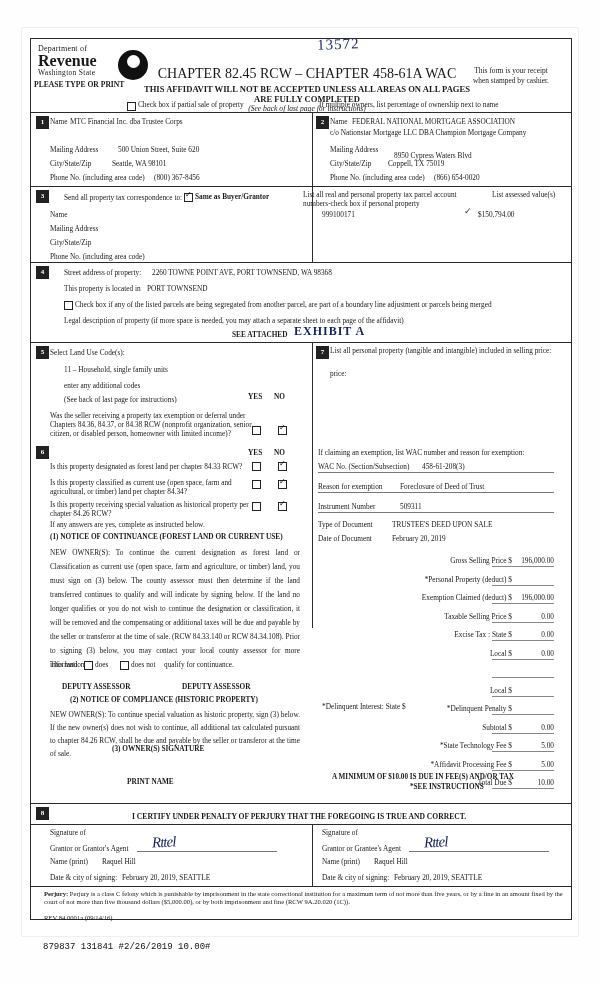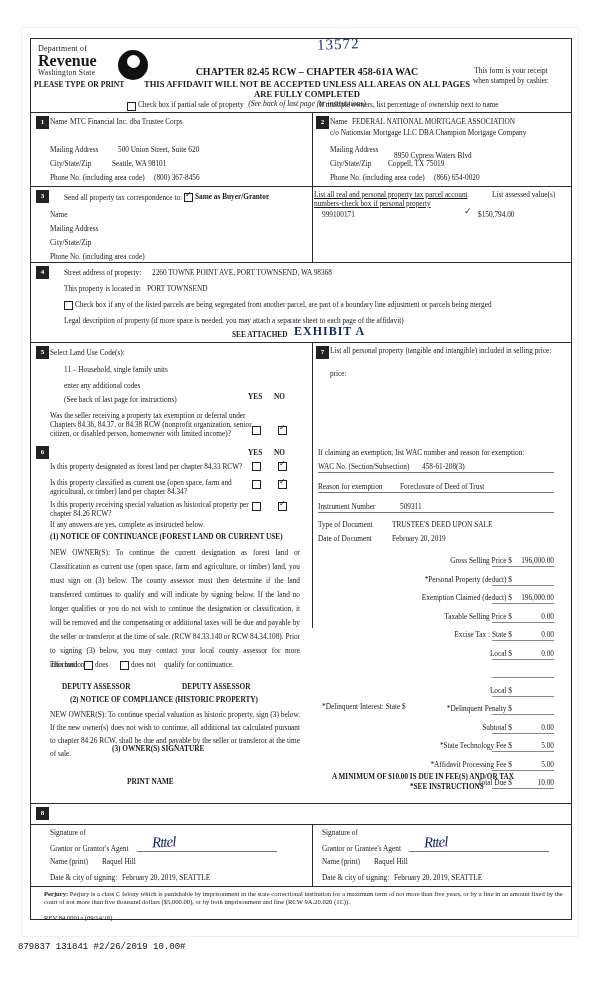--- a/index.html
+++ b/index.html
@@ -43,21 +43,21 @@
     border-radius:50%;background:#fff;
   }
   .handnum{
     position:absolute;left:295px;top:8px;
     font-family:"Liberation Serif",serif;
     font-size:15px;color:#1c2d6b;letter-spacing:1px;
     transform:rotate(-2deg);
   }
   .title-block{position:absolute;left:120px;top:38px;width:330px;text-align:center;}
   .t1{font-size:10.5px;font-weight:bold;letter-spacing:.2px;}
-  .t2{font-size:10px;font-weight:bold;}
+  .t2{font-size:14px;font-weight:normal;}
   .t3{font-size:8.6px;font-weight:bold;margin-top:2px;}
   .t4{font-size:7.6px;font-style:italic;}
   .receipt{
     position:absolute;right:12px;top:38px;width:110px;text-align:center;
     font-size:7.4px;line-height:10px;
   }
   .ptp{position:absolute;left:12px;top:52px;font-size:7.6px;font-weight:bold;}
   
   .num{
     position:absolute;width:11px;height:11px;border:1px solid #222;background:#222;color:#fff;
@@ -79,21 +79,21 @@
     font-family:"Liberation Serif",serif;
     font-size:15px;color:#15255e;font-style:italic;letter-spacing:-1px;
     transform:rotate(-3deg);
   }
   .exhibit{
     font-family:"Liberation Serif",serif;
     font-size:12px;color:#15255e;letter-spacing:1px;font-weight:bold;
   }
   .footer-note{position:absolute;font-size:6.6px;line-height:8px;}
   .bottomnum{
-    position:absolute;left:18px;top:942px;font-size:9px;font-family:"Liberation Mono",monospace;color:#111;
+    position:absolute;left:43px;top:942px;font-size:9px;font-family:"Liberation Mono",monospace;color:#111;
   }
   .chk-hand{position:absolute;font-size:9px;color:#15255e;}
 </style>
 </head>
 <body>
 
 <div class="page">
   <div class="sheet">
 
     <div class="handnum">13572</div>
@@ -154,21 +154,21 @@
     <div class="lbl" style="left:308px;top:145px;">Phone No. (including area code)</div>
     <div class="val" style="left:412px;top:145px;">(866) 654-0020</div>
 
     <div class="hr" style="left:9px;top:158px;width:540px;"></div>
 
     <div class="num" style="left:14px;top:162px;">3</div>
     <div class="lbl" style="left:42px;top:165px;">Send all property tax correspondence to:</div>
     <div class="box checked" style="left:162px;top:165px;"></div>
     <div class="lblb" style="left:173px;top:164px;">Same as Buyer/Grantor</div>
 
-    <div class="lbl" style="left:292px;top:162px;width:170px;text-decoration:underline;">List all real and personal property tax parcel account numbers-check box if personal property</div>
+    <div class="lbl" style="left:281px;top:162px;width:170px;">List all real and personal property tax parcel account numbers-check box if personal property</div>
     <div class="lbl" style="left:470px;top:162px;">List assessed value(s)</div>
 
     <div class="lbl" style="left:28px;top:182px;">Name</div>
     <div class="val" style="left:52px;top:182px;"></div>
     <div class="lbl" style="left:28px;top:196px;">Mailing Address</div>
     <div class="lbl" style="left:28px;top:210px;">City/State/Zip</div>
     <div class="lbl" style="left:28px;top:224px;">Phone No. (including area code)</div>
 
     <div class="val" style="left:300px;top:182px;">999100171</div>
     <div class="chk-hand" style="left:442px;top:178px;">✓</div>
@@ -306,20 +306,21 @@
     <div class="lbl" style="left:28px;top:680px;width:250px;line-height:13px;text-align:justify;">NEW OWNER(S): To continue special valuation as historic property, sign (3) below.  If the new owner(s) does not wish to continue, all additional tax calculated pursuant to chapter 84.26 RCW, shall be due and payable by the seller or transferor at the time of sale.</div>
     <div class="lblb" style="left:90px;top:716px;">(3) OWNER(S) SIGNATURE</div>
     <div class="lblb" style="left:105px;top:749px;">PRINT NAME</div>
 
     <div class="lblb" style="left:310px;top:745px;font-size:7.2px;">A MINIMUM OF $10.00 IS DUE IN FEE(S) AND/OR TAX</div>
     <div class="lblb" style="left:388px;top:755px;font-size:7.2px;">*SEE INSTRUCTIONS</div>
 
     <div class="hr" style="left:9px;top:775px;width:540px;"></div>
 
     <div class="num" style="left:14px;top:779px;">8</div>
+    <div class="lblb" style="left:110px;top:784px;font-size:7.6px;">I CERTIFY UNDER PENALTY OF PERJURY THAT THE FOREGOING IS TRUE AND CORRECT.</div>
     <div class="hr" style="left:9px;top:796px;width:540px;"></div>
 
     <div class="lbl" style="left:28px;top:800px;">Signature of</div>
     <div class="lbl" style="left:28px;top:816px;">Grantor or Grantor's Agent</div>
     <div class="sig-script" style="position:absolute;left:130px;top:806px;">Rttel</div>
     <div class="hr" style="left:115px;top:823px;width:140px;background:#777;"></div>
     <div class="lbl" style="left:28px;top:829px;">Name (print)</div>
     <div class="val" style="left:80px;top:829px;">Raquel Hill</div>
     <div class="lbl" style="left:28px;top:845px;">Date &amp; city of signing:</div>
     <div class="val" style="left:100px;top:845px;">February 20, 2019, SEATTLE</div>

